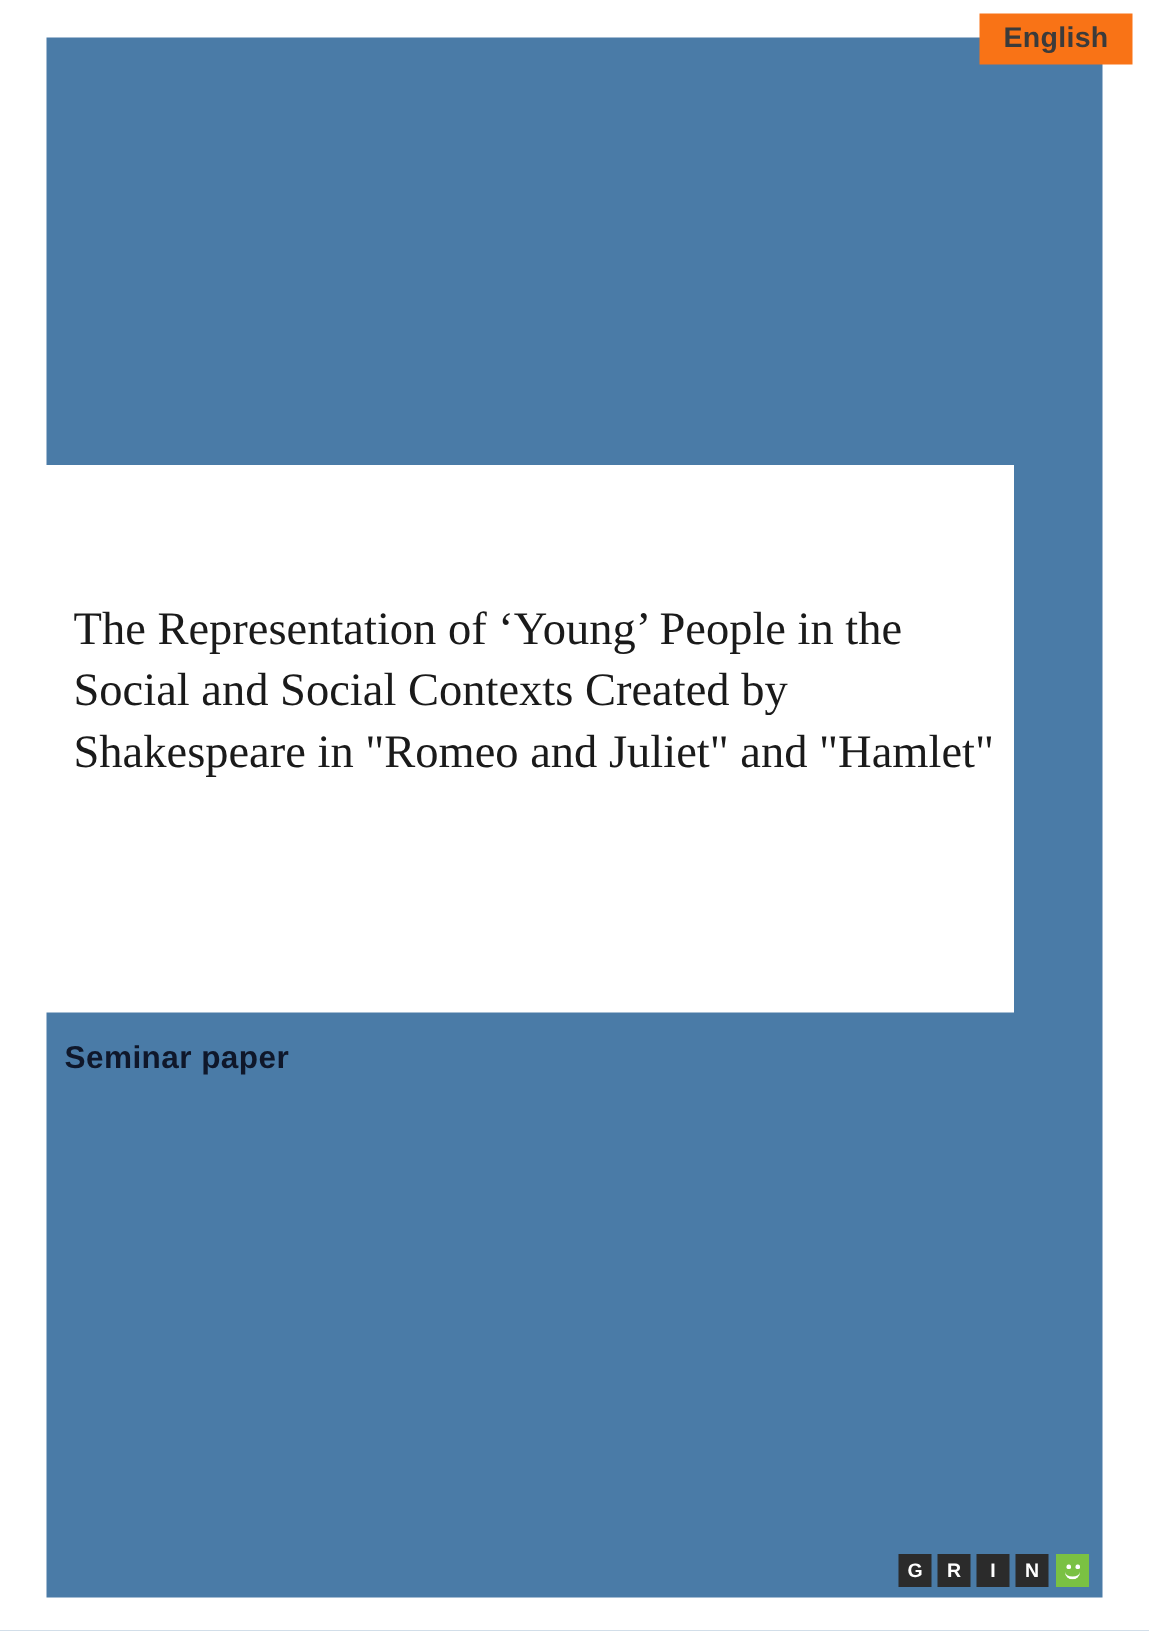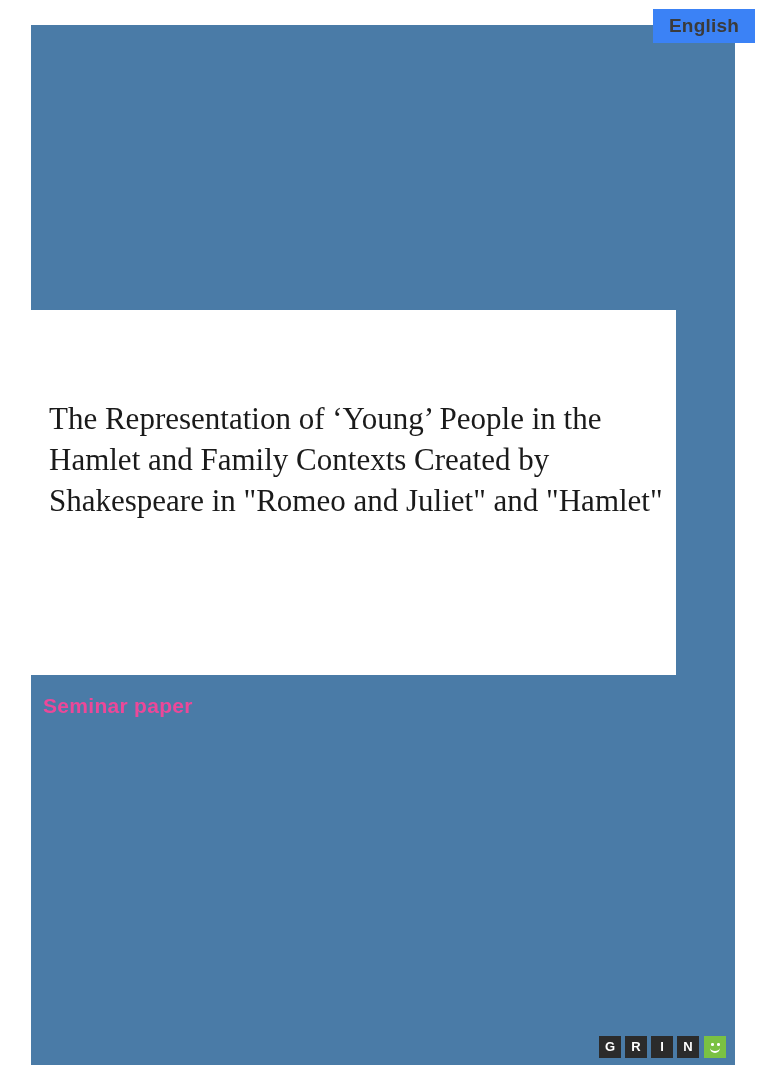--- a/index.html
+++ b/index.html
@@ -27,21 +27,21 @@
     top: 25px;
     width: 704px;
     height: 1040px;
     background: #4a7ba7;
   }
   
   .lang-badge {
     position: absolute;
     right: 11px;
     top: 9px;
-    background: #3b82f6;
+    background: #f97316;
     color: #3b3b3b;
     font-size: 19px;
     font-weight: bold;
     letter-spacing: 0.2px;
     padding: 7px 16px 8px 16px;
     line-height: 1;
   }
   
   .title-card {
     position: absolute;
@@ -71,21 +71,21 @@
     color: #1a1a1a;
     font-weight: normal;
     margin: 0;
   }
   .doc-type {
     position: absolute;
     left: 43px;
     top: 694px;
     font-size: 21px;
     font-weight: bold;
-    color: #ec4899;
+    color: #0f172a;
     letter-spacing: 0.3px;
   }
   
   .grin-logo {
     position: absolute;
     right: 40px;
     bottom: 29px;
     display: flex;
     align-items: center;
     gap: 4px;
@@ -135,21 +135,21 @@
 
 <div class="cover">
 
   <div class="blue-panel"></div>
 
   <div class="lang-badge">English</div>
 
   <div class="title-card"></div>
 
 
-  <h1 class="title">The Representation of ‘Young’ People in the Hamlet and Family Contexts Created by Shakespeare in "Romeo and Juliet" and "Hamlet"</h1>
+  <h1 class="title">The Representation of ‘Young’ People in the Social and Social Contexts Created by Shakespeare in "Romeo and Juliet" and "Hamlet"</h1>
 
   <div class="doc-type">Seminar paper</div>
 
   <div class="grin-logo">
     <span class="grin-letter">G</span>
     <span class="grin-letter">R</span>
     <span class="grin-letter">I</span>
     <span class="grin-letter">N</span>
     <span class="grin-smile">
       <span class="eye left"></span>

